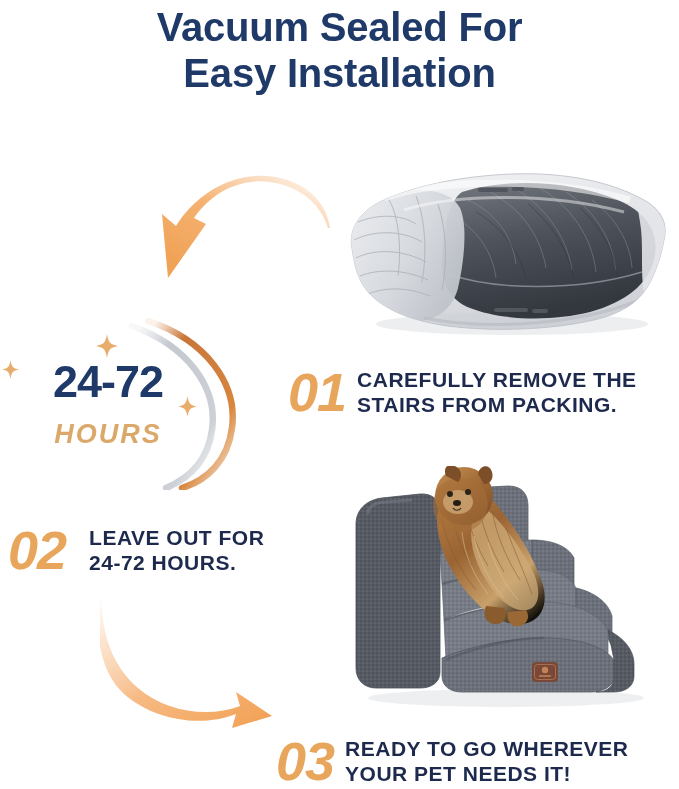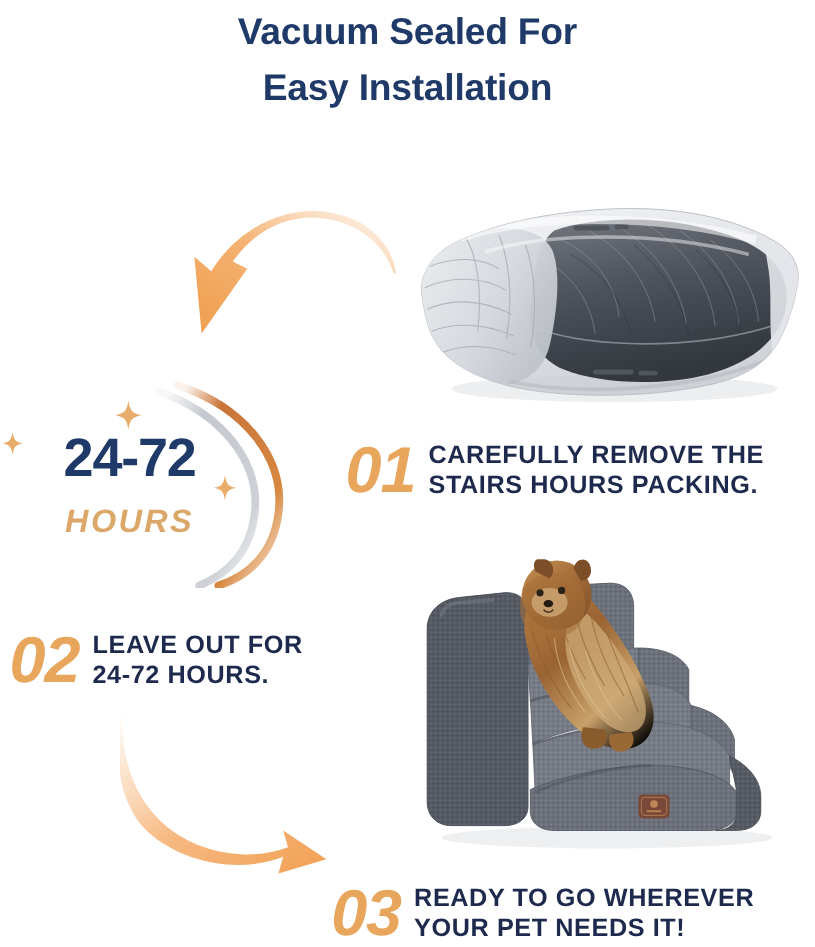--- a/index.html
+++ b/index.html
@@ -21,21 +21,21 @@
   
   .title {
     position: absolute;
     left: 0;
     top: 4px;
     width: 679px;
     text-align: center;
     color: #1f3a68;
     font-family: "Liberation Sans", sans-serif;
     font-weight: bold;
-    font-size: 31px;
+    font-size: 40px;
     line-height: 46px;
     letter-spacing: -0.2px;
   }
   .title .line2 { display: block; }
 
   
   .badge {
     position: absolute;
     left: 0px;
     top: 318px;
@@ -96,21 +96,21 @@
     font-weight: bold;
     font-size: 21px;
     line-height: 25px;
     letter-spacing: 0.5px;
     margin-left: 11px;
     white-space: nowrap;
   }
   .step-text .l2 { display: block; }
 
   #step-01 { left: 288px; top: 364px; }
-  #step-02 { left: 8px;   top: 522px; }
+  #step-02 { left: 8px;   top: 522px; gap: 12px; }
   #step-03 { left: 276px; top: 733px; }
 
   
   .photo { position: absolute; }
   #photo-package { left: 344px; top: 152px; width: 330px; height: 190px; }
   #photo-stairs  { left: 346px; top: 466px; width: 326px; height: 250px; }
 
   
   #arrow-1 { position: absolute; left: 160px; top: 168px; width: 170px; height: 125px; }
   #arrow-2 { position: absolute; left: 100px; top: 588px; width: 175px; height: 140px; }
@@ -275,21 +275,21 @@
     <div class="badge-text">
       <div class="badge-num">24-72</div>
       <div class="badge-unit">HOURS</div>
     </div>
   </div>
 
   <div class="step" id="step-01">
     <div class="step-num">01</div>
     <div class="step-text">
       <span>CAREFULLY REMOVE THE</span>
-      <span class="l2">STAIRS HOURS PACKING.</span>
+      <span class="l2">STAIRS FROM PACKING.</span>
     </div>
   </div>
 
   <div class="step" id="step-02">
     <div class="step-num">02</div>
     <div class="step-text">
       <span>LEAVE OUT FOR</span>
       <span class="l2">24-72 HOURS.</span>
     </div>
   </div>

